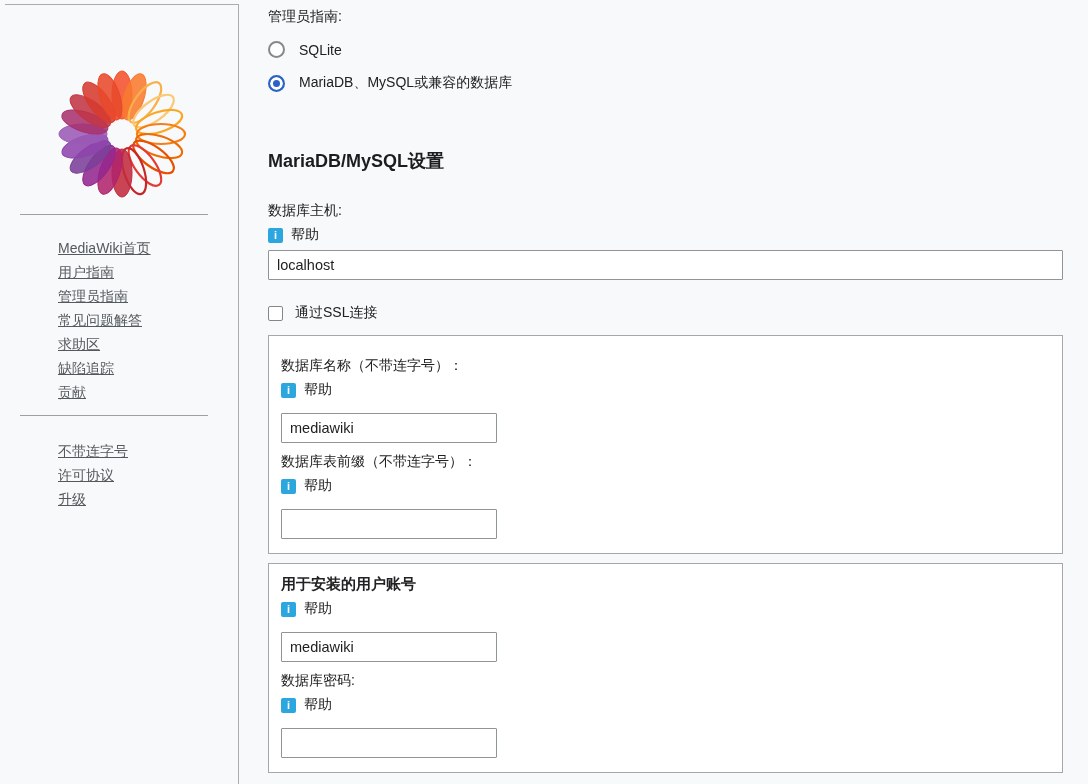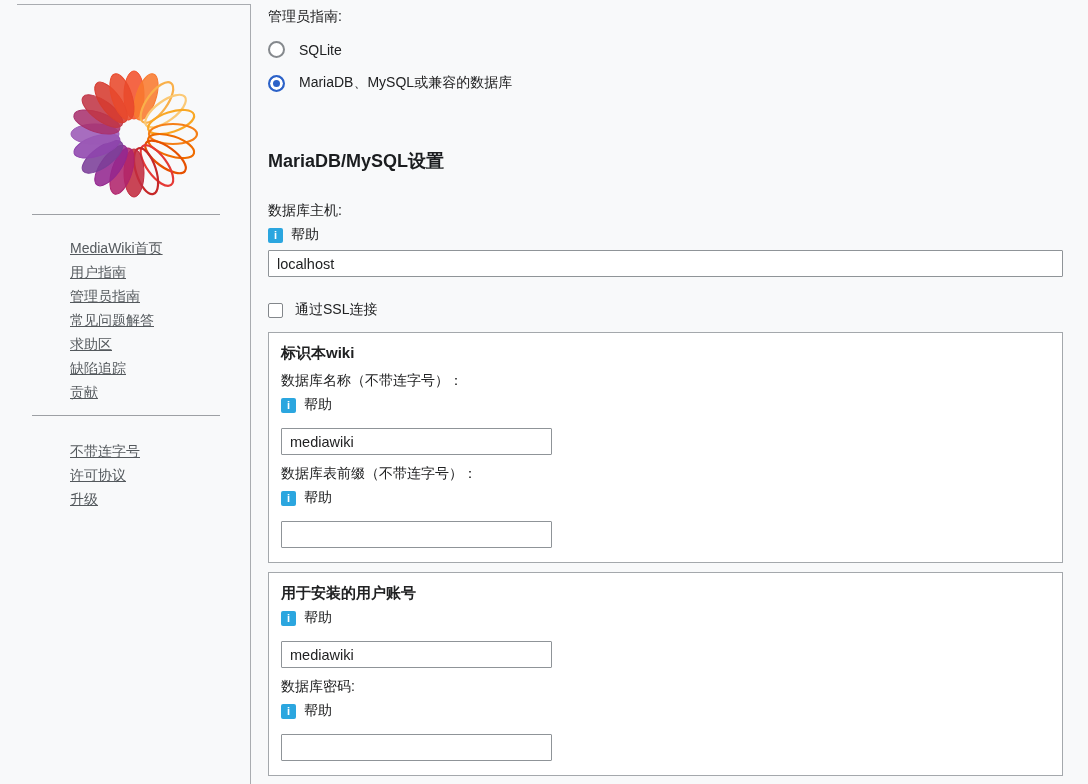--- a/index.html
+++ b/index.html
@@ -7,21 +7,21 @@
   body {
     width:1088px; height:784px;
     background:#f8f9fa;
     font-family:"Liberation Sans","DejaVu Sans",sans-serif;
     font-size:14px; color:#202122;
     position:relative; overflow:hidden;
   }
 
   
   .sidebar {
-    position:absolute; left:17px; top:4px; width:234px; height:780px;
+    position:absolute; left:5px; top:4px; width:234px; height:780px;
     background:#f8f9fa;
     border-top:1px solid #a9acb0;
     border-right:1px solid #a9acb0;
   }
   .logo-wrap { margin:64px auto 0; width:130px; height:130px; }
   .side-divider {
     border:none; border-top:1px solid #9da0a4;
     margin:15px 30px 0 15px; height:0;
   }
   .side-links { list-style:none; margin:25px 0 0; padding:0 0 0 53px; }
@@ -60,23 +60,23 @@
     color:#fff; font-size:11px; font-weight:bold; font-style:normal;
     display:flex; align-items:center; justify-content:center; flex:0 0 auto;
   }
   .help-row .help-label { margin-left:8px; }
 
   .text-input {
     display:block; height:27px; width:100%;
     border:1px solid #8f9498; border-radius:1px;
     background:#fff; color:#202122;
     font-family:inherit; font-size:14.5px;
-    padding:2px 8px; margin-top:6px;
+    padding:14px 8px; margin-top:6px;
   }
-  .text-input.small { width:271px;margin-top:14px; }
+  .text-input.small { width:216px;margin-top:14px; }
 
   .checkbox-row { display:flex; align-items:center; margin-top:24px; cursor:pointer; }
   .checkbox {
     width:15px; height:15px; border:1px solid #83878b; border-radius:2px;
     background:#fff; flex:0 0 auto;
   }
   .checkbox-row .opt-label { margin-left:12px; }
 
   .box {
     margin-top:13px; background:#fff;
@@ -153,21 +153,20 @@
     <span class="help-label">帮助</span>
   </div>
   <input class="text-input" type="text" value="localhost" style="">
 
   <div class="checkbox-row">
     <span class="checkbox"></span>
     <span class="opt-label">通过SSL连接</span>
   </div>
 
   <div class="box">
-    <div class="box-title">标识本wiki</div>
 
     <div class="field-label">数据库名称（不带连字号）：</div>
     <div class="help-row">
       <span class="help-icon">i</span>
       <span class="help-label">帮助</span>
     </div>
     <input class="text-input small" type="text" value="mediawiki" style="">
 
     <div class="field-label">数据库表前缀（不带连字号）：</div>
     <div class="help-row">

